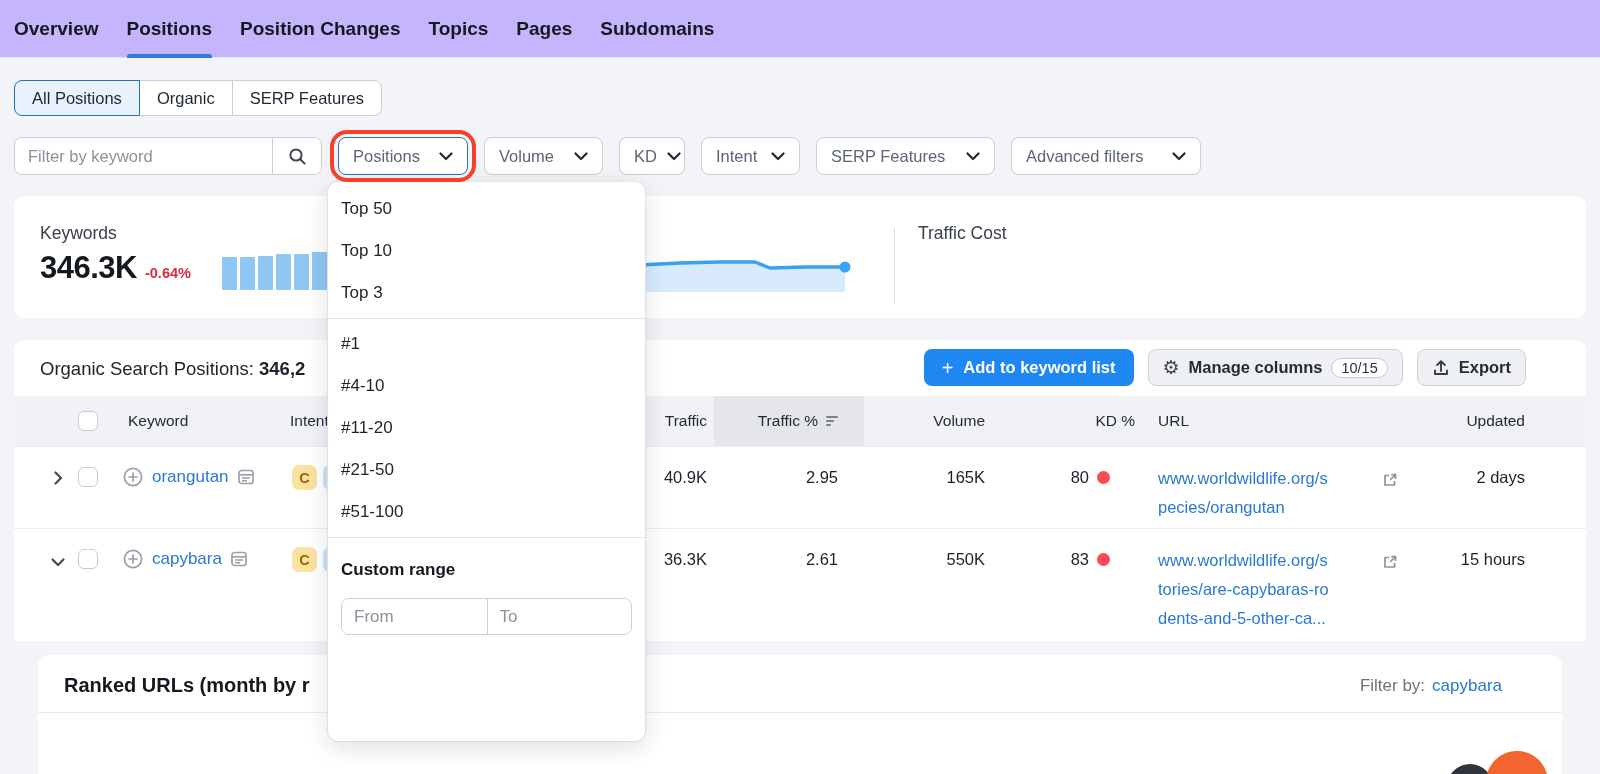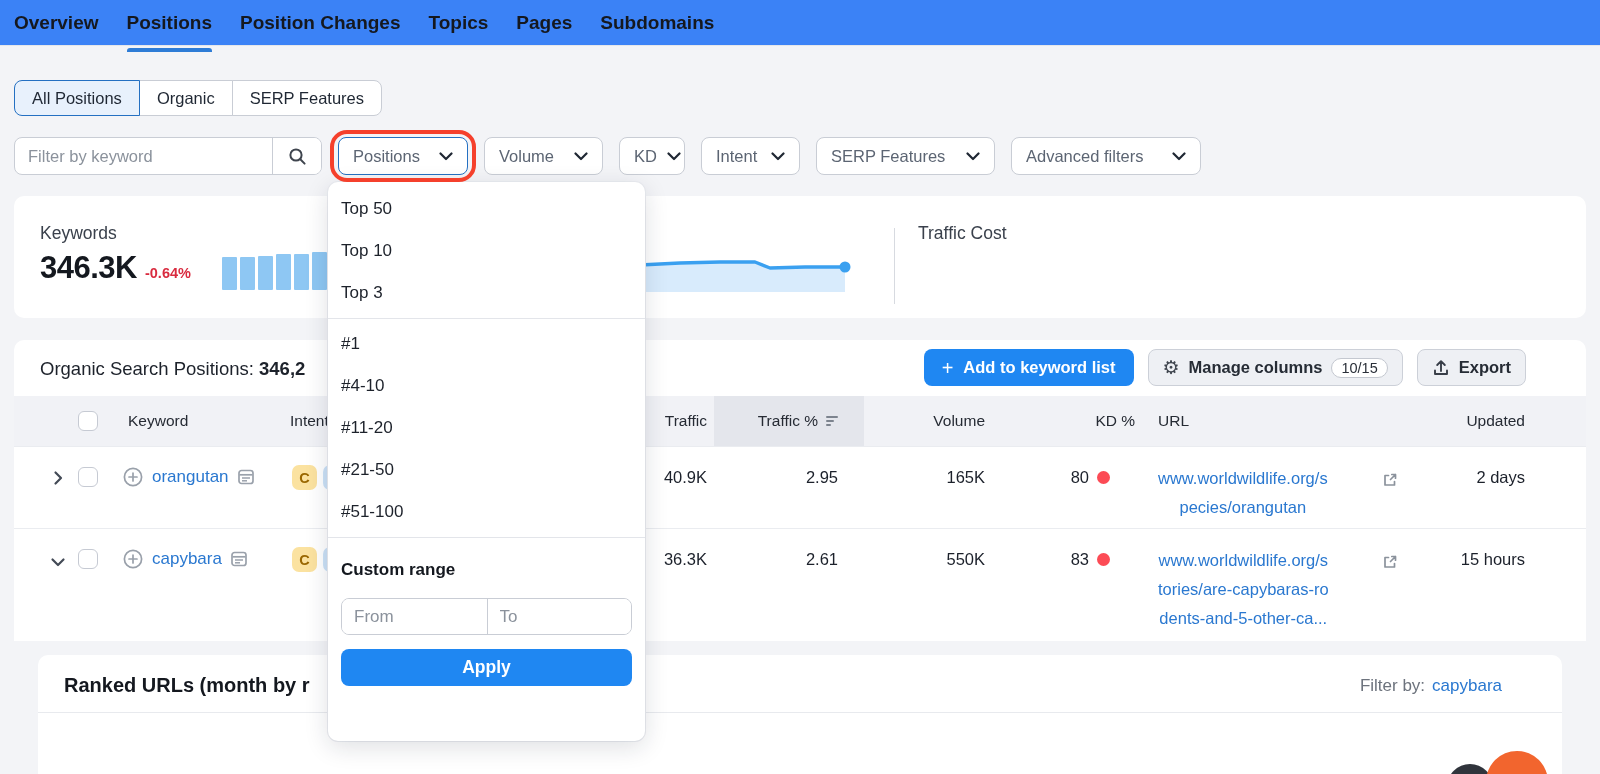--- a/index.html
+++ b/index.html
@@ -4,22 +4,22 @@
 <style>
   * { margin:0; padding:0; box-sizing:border-box; }
   html,body { width:1600px; height:774px; }
   body {
     font-family:"Liberation Sans","DejaVu Sans",sans-serif;
     background:#f3f4f7; position:relative; overflow:hidden; color:#1c212b;
   }
   .abs { position:absolute; }
 
   
-  .topnav { position:absolute; top:0; left:0; width:1600px; height:46px;
-    background:#3b82f6; border-bottom:1px solid #e4e6ea;
+  .topnav { position:absolute; top:0; left:0; width:1600px; height:58px;
+    background:#c4b5fd; border-bottom:1px solid #e4e6ea;
     display:flex; align-items:center; gap:28px; padding:0 14px; z-index:5; }
   .tab { font-size:19px; font-weight:600; color:#15181e; position:relative;
     height:58px; display:flex; align-items:center; cursor:default; white-space:nowrap; }
   .tab.active .underline { position:absolute; left:0; right:0; bottom:0; height:4px;
     background:#2e7cd6; border-radius:3px 3px 0 0; }
 
   
   .segmented { position:absolute; top:80px; left:14px; display:flex; z-index:4; }
   .seg { height:36px; padding:0 17px; display:flex; align-items:center;
     font-size:16.5px; color:#1f2733; background:#fff; border:1px solid #c9cdd5; margin-left:-1px; }
@@ -104,21 +104,21 @@
   .row2 { top:188px; height:113px; }
   .cell { position:absolute; top:21px; font-size:16.5px; color:#1c212b; white-space:nowrap; }
   .cell.num { text-align:right; }
   .checkbox { width:20px; height:20px; border:1.6px solid #c6cad3; border-radius:6px; background:#fff; }
   .kw-link { color:#2a78d0; font-size:17px; display:flex; align-items:center; gap:8px; }
   .badge-c { width:25px; height:25px; border-radius:7px; background:#fbe2a0; color:#9a6700;
     font-weight:700; font-size:14.5px; display:flex; align-items:center; justify-content:center; }
   .badge-partial { width:25px; height:25px; border-radius:7px; background:#cbe2f7; }
   .kd-dot { display:inline-block; width:13px; height:13px; border-radius:50%; background:#fc4b55;
     margin-left:8px; vertical-align:-1px; }
-  .url-link { color:#2a78d0; font-size:16.5px; line-height:29px;text-align:center; }
+  .url-link { color:#2a78d0; font-size:16.5px; line-height:29px; }
   .ext-icon { position:absolute; left:1368px; top:25px; }
 
   
   .ranked-card { position:absolute; left:38px; top:655px; width:1524px; height:119px;
     background:#fff; border-radius:10px 10px 0 0; z-index:2; }
   .ranked-title { position:absolute; left:26px; top:19px; font-size:20px; font-weight:700;
     color:#14181f; white-space:nowrap; }
   .ranked-filter { position:absolute; right:60px; top:21px; font-size:17px; color:#6d737d;
     display:flex; gap:7px; white-space:nowrap; }
   .ranked-filter .val { color:#2a78d0; }
@@ -384,18 +384,17 @@
   <div class="dd-item">#11-20</div>
   <div class="dd-item">#21-50</div>
   <div class="dd-item">#51-100</div>
   <div class="dd-divider"></div>
   <div class="dd-custom">
     <div class="dd-custom-title">Custom range</div>
     <div class="range-group">
       <input type="text" placeholder="From" style="">
       <input type="text" class="to" placeholder="To" style="">
     </div>
-    <button class="apply-btn">Apply</button>
   </div>
 </div>
 
 <div class="bubble-dark"></div>
 <div class="bubble-orange"></div>
 
 </body></html>

